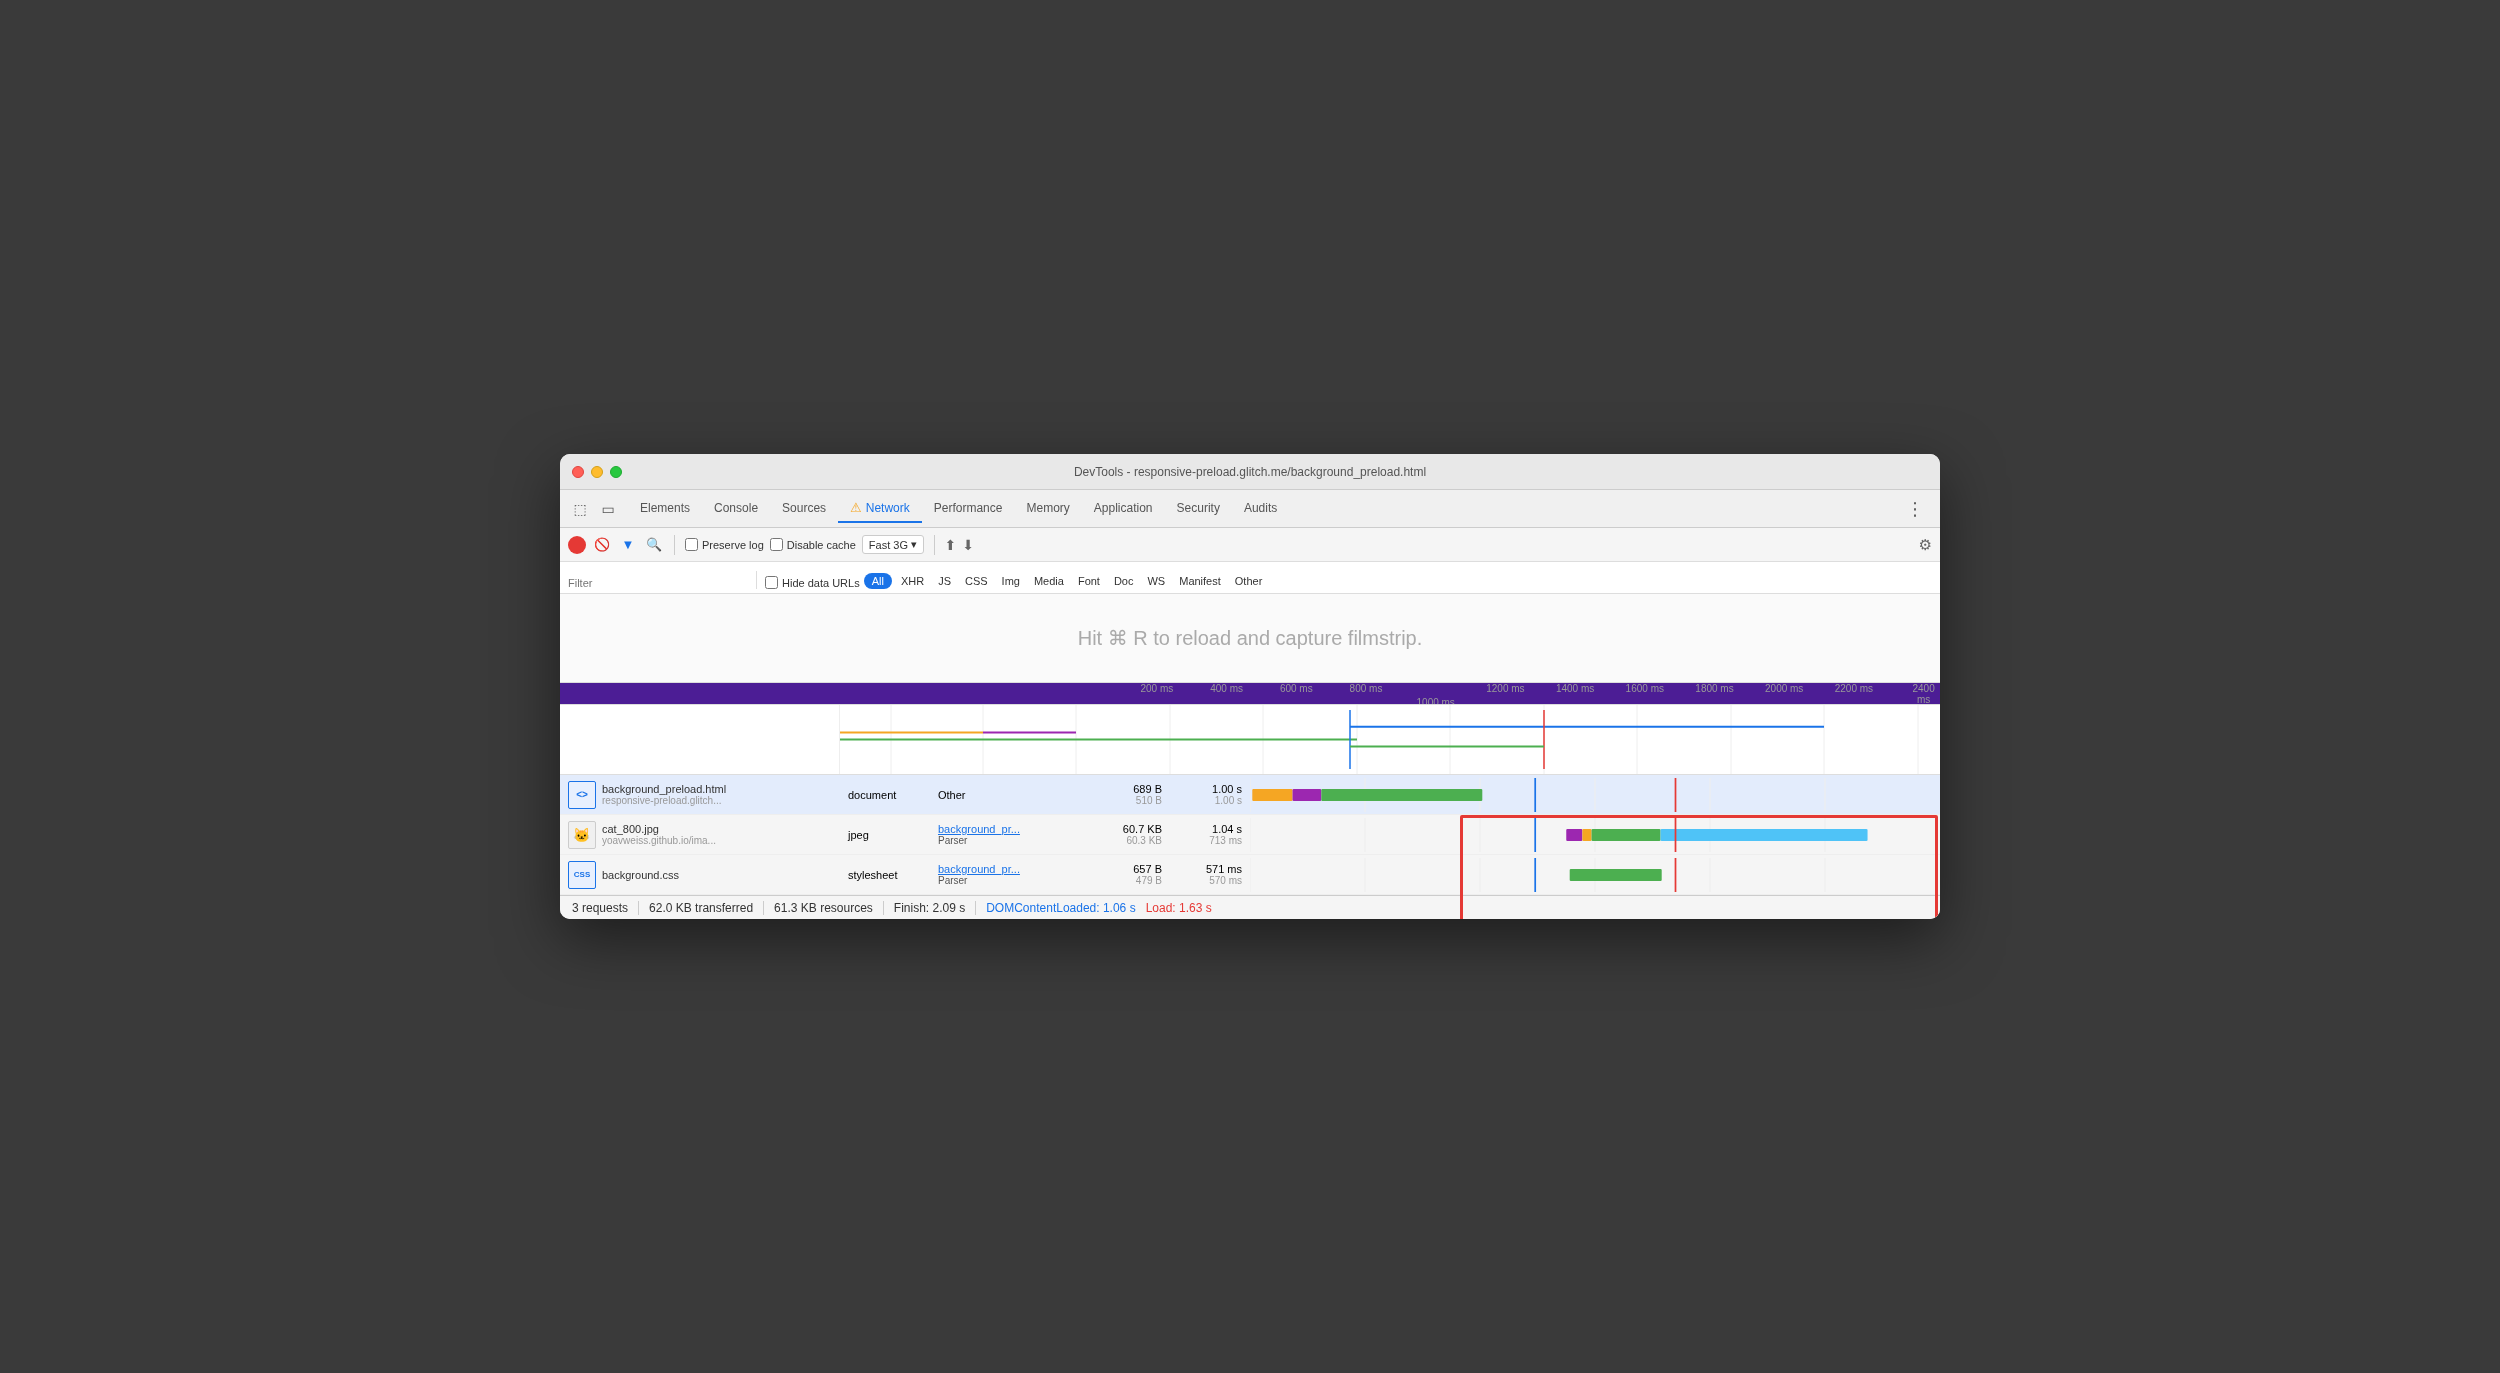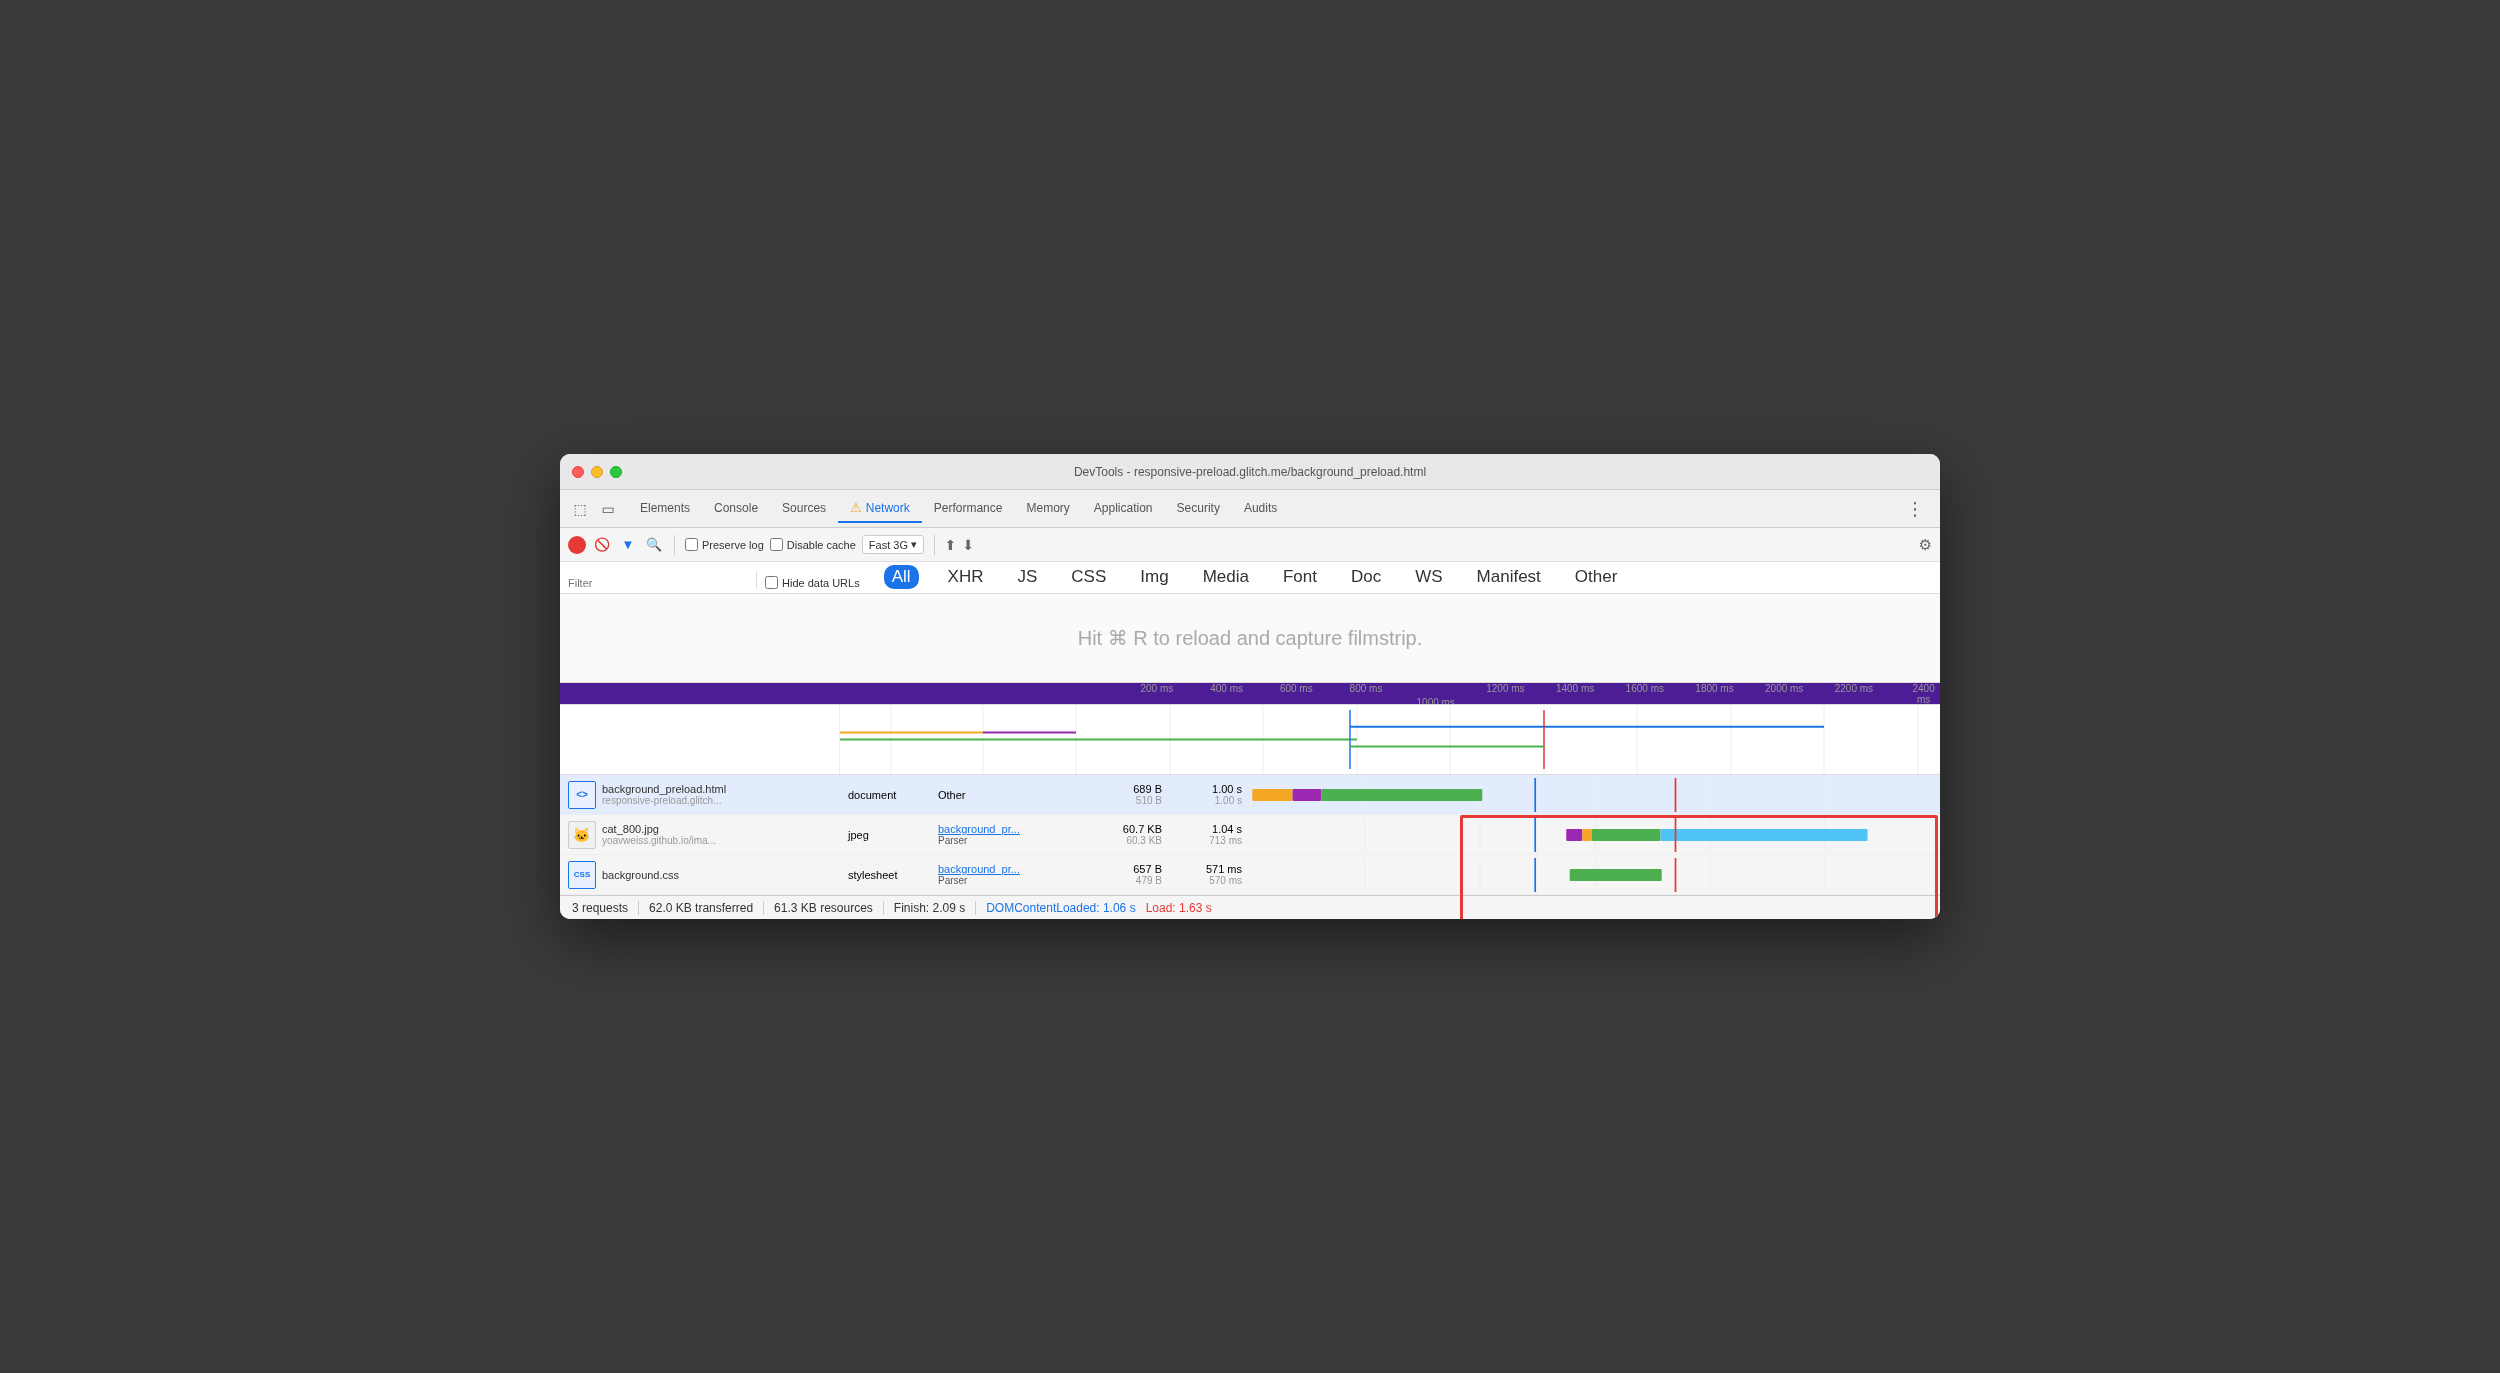--- a/index.html
+++ b/index.html
@@ -182,26 +182,25 @@
     .filter-input {
       border: none;
       outline: none;
       font-size: 11px;
       color: #333;
       width: 180px;
       background: transparent;
     }
     .filter-sep { width: 1px; height: 18px; background: #ddd; margin: 0 4px; }
     .filter-btn {
-      font-size: 17px;
+      font-size: 11px;
       color: #333;
       cursor: pointer;
       padding: 2px 5px;
       border-radius: 3px;
-      margin-left: 20px;
     }
     .filter-btn.active {
       background: #1a73e8;
       color: #fff;
       border-radius: 10px;
       padding: 2px 8px;
     }
     
     .filmstrip-banner {
       background: #fafafa;

